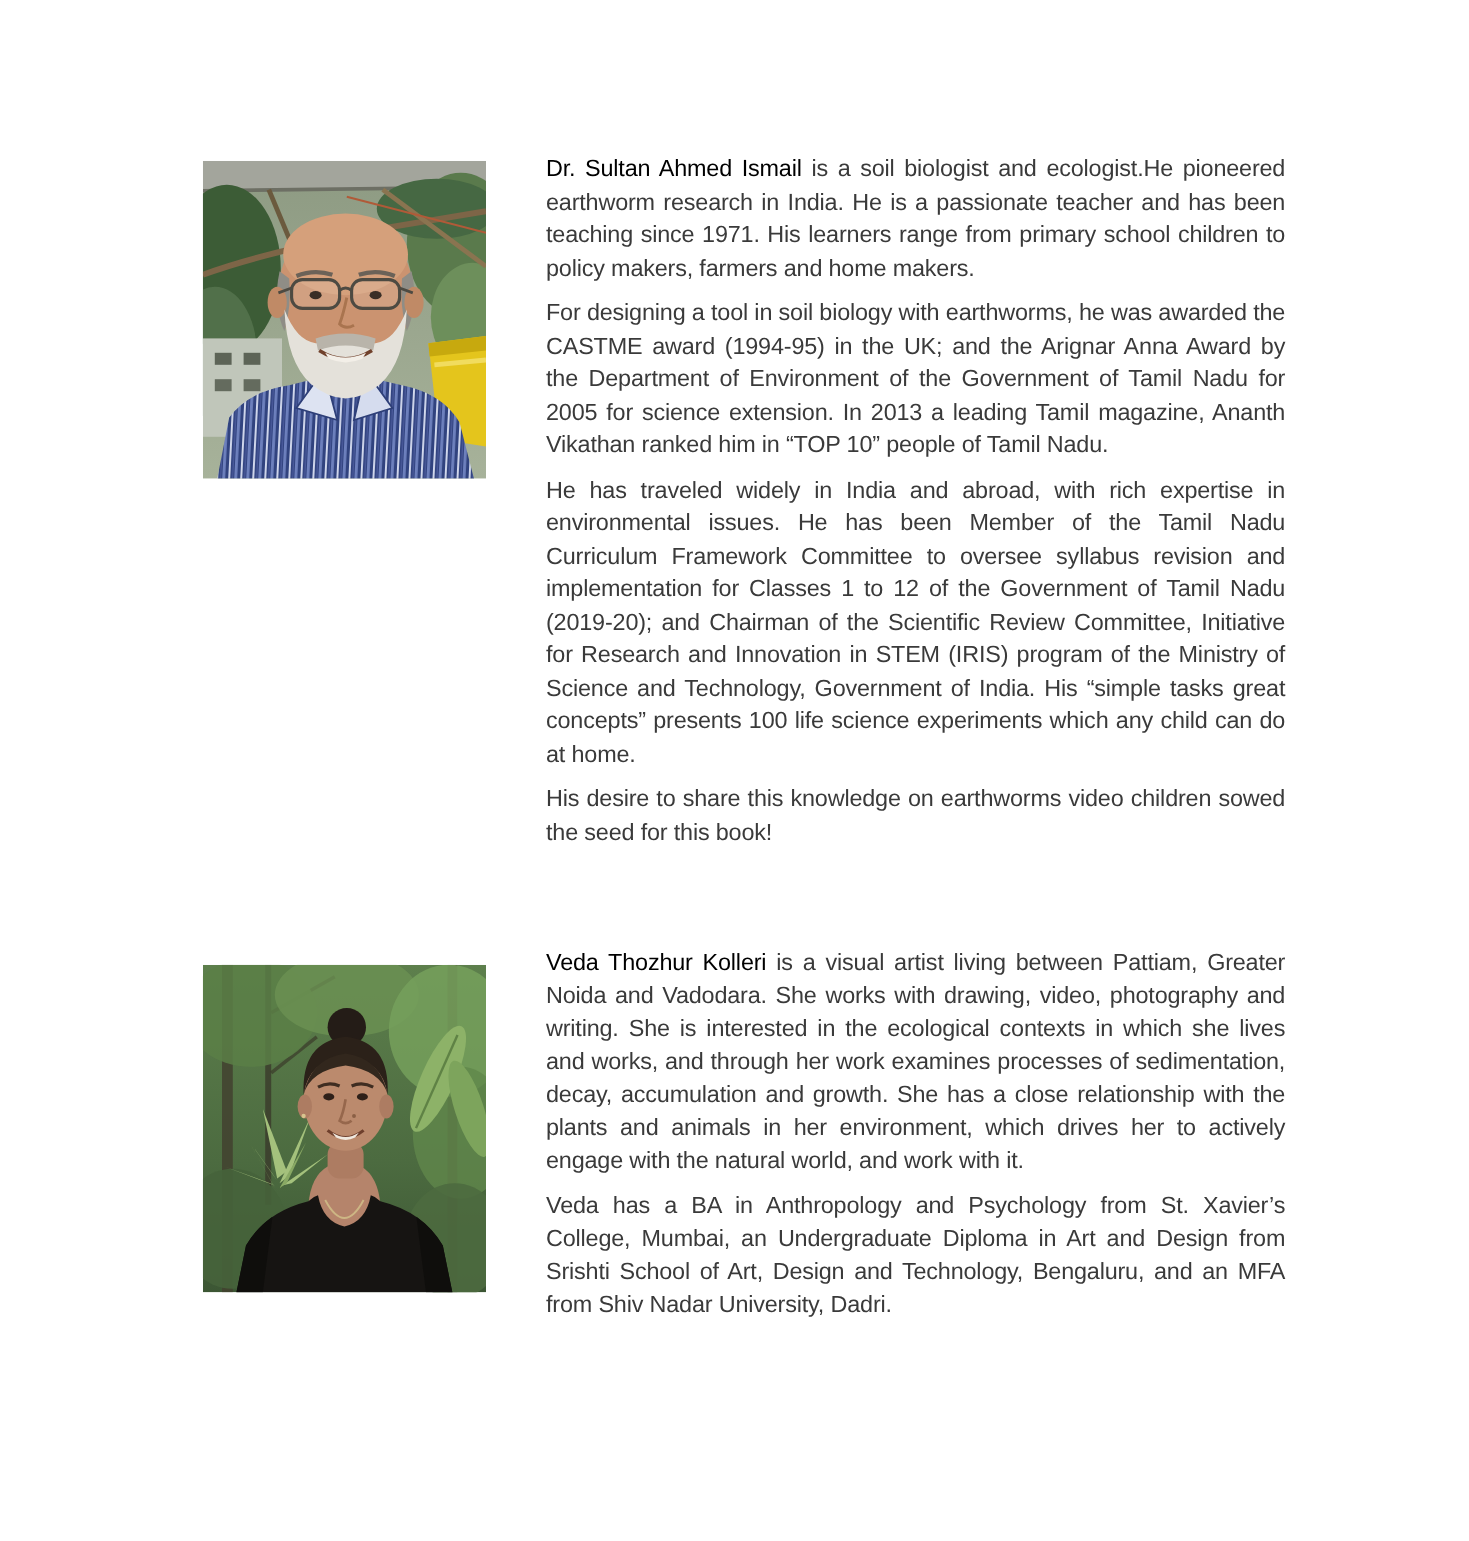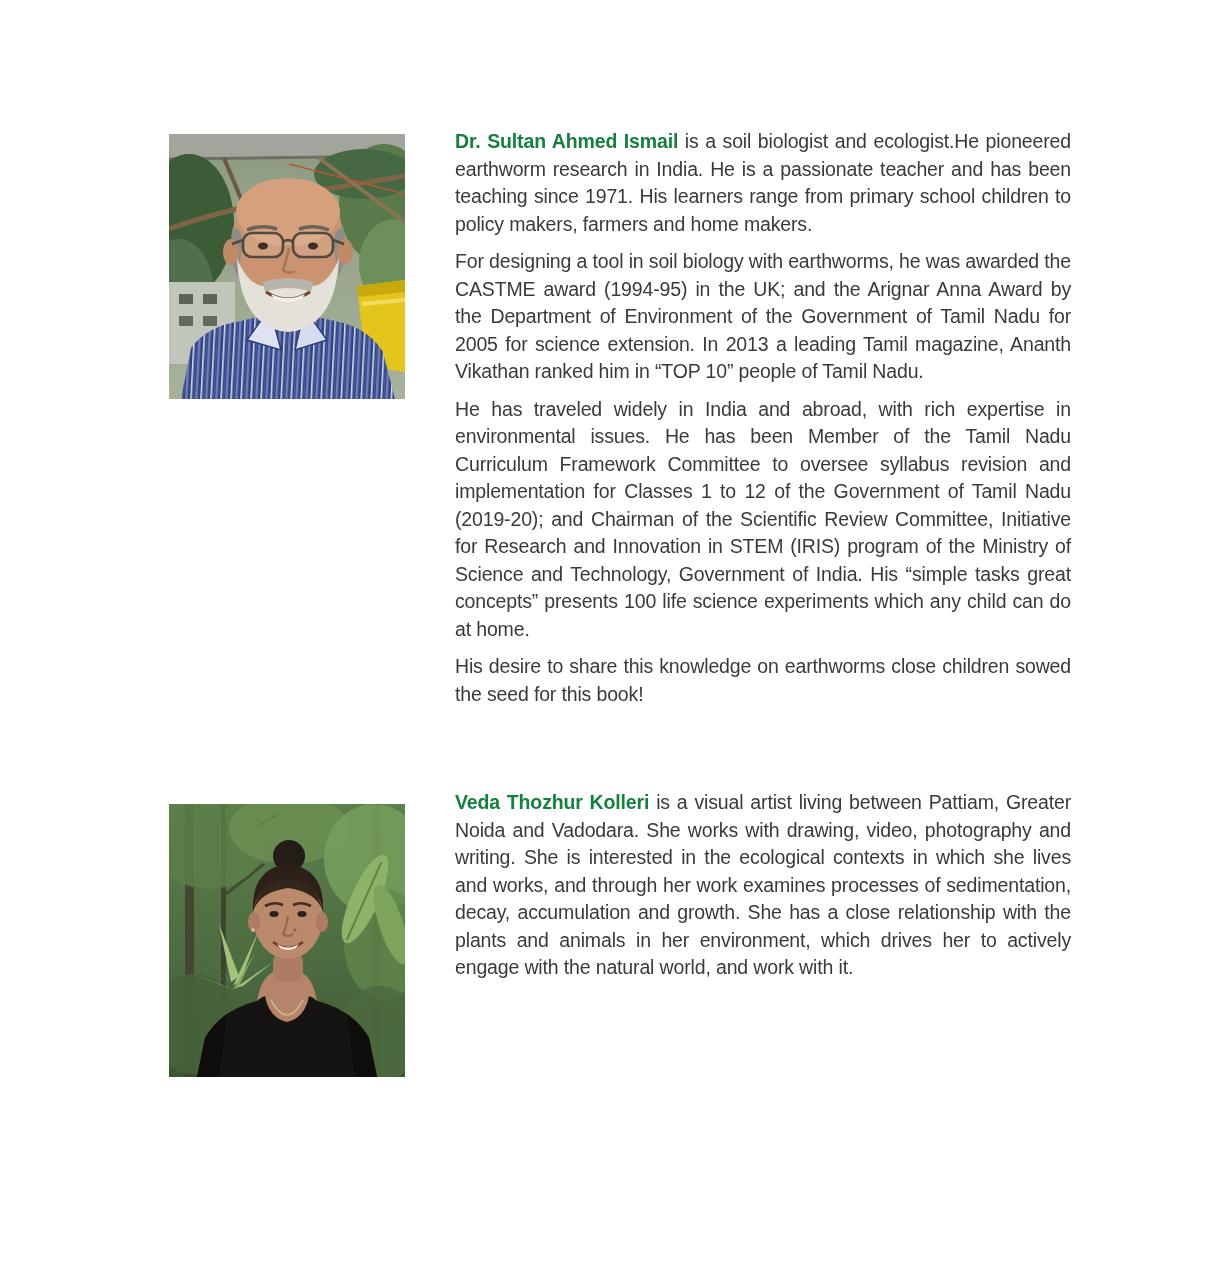--- a/index.html
+++ b/index.html
@@ -29,21 +29,21 @@
     width: 616px;
     font-size: 19.5px;
     letter-spacing: -0.15px;
     line-height: 27.5px;
     text-align: justify;
   }
   .bio-1 { top: 128px; }
   .bio-2 { top: 789px; }
   .bio p { margin: 0 0 10px 0; }
   .bio p:last-child { margin-bottom: 0; }
-  .author-name { font-weight: 700; color: #15803d; }
+  .author-name { font-weight: 400; color: #000000; }
 </style>
 </head>
 <body>
 
 <div class="page">
 
   <figure class="photo photo-1" aria-label="Outdoor portrait of an older man with glasses, bald head, white beard, wearing a blue striped shirt; green foliage, bamboo poles and a yellow bucket in the background">
     <svg width="236" height="265" viewBox="0 0 236 265" xmlns="http://www.w3.org/2000/svg">
       <defs>
         <pattern id="shirtStripes" width="10" height="10" patternUnits="userSpaceOnUse" patternTransform="rotate(3)">
@@ -115,21 +115,21 @@
 
       <path d="M97,158 Q119,172 141,158" stroke="#70412c" stroke-width="3" fill="none"></path>
       <path d="M102,160 Q119,168 136,160 L133,165 Q119,171 105,165 Z" fill="#f3efe8"></path>
     </svg>
   </figure>
 
   <div class="bio bio-1">
     <p><strong class="author-name">Dr. Sultan Ahmed Ismail</strong><span> is a soil biologist and ecologist.He pioneered earthworm research in India. He is a passionate teacher and has been teaching since 1971. His learners range from primary school children to policy makers, farmers and home makers.</span></p>
     <p>For designing a tool in soil biology with earthworms, he was awarded the CASTME award (1994-95) in the UK; and the Arignar Anna Award by the Department of Environment of the Government of Tamil Nadu for 2005 for science extension. In 2013 a leading Tamil magazine, Ananth Vikathan ranked him in “TOP 10” people of Tamil Nadu.</p>
     <p>He has traveled widely in India and abroad, with rich expertise in environmental issues. He has been Member of the Tamil Nadu Curriculum Framework Committee to oversee syllabus revision and implementation for Classes 1 to 12 of the Government of Tamil Nadu (2019-20); and Chairman of the Scientific Review Committee, Initiative for Research and Innovation in STEM (IRIS) program of the Ministry of Science and Technology, Government of India. His “simple tasks great concepts” presents 100 life science experiments which any child can do at home.</p>
-    <p>His desire to share this knowledge on earthworms close children sowed the seed for this book!</p>
+    <p>His desire to share this knowledge on earthworms video children sowed the seed for this book!</p>
   </div>
 
   <figure class="photo photo-2" aria-label="Outdoor portrait of a young woman with dark hair in a bun, wearing a black top, standing in lush green forest">
     <svg width="236" height="273" viewBox="0 0 236 273" xmlns="http://www.w3.org/2000/svg">
       <defs>
         <linearGradient id="forestBg" x1="0" y1="0" x2="0" y2="1">
           <stop offset="0" stop-color="#5d7f4c"></stop>
           <stop offset="0.6" stop-color="#4c6b40"></stop>
           <stop offset="1" stop-color="#3c5634"></stop>
         </linearGradient>
@@ -194,15 +194,16 @@
       <path d="M119,112 Q117,124 114,130 Q119,134 124,130" stroke="#96674c" stroke-width="2.2" fill="none"></path>
       <circle cx="126" cy="126" r="1.6" fill="#8a5f45"></circle>
 
       <path d="M104,138 Q119,150 134,138" stroke="#6e3f2c" stroke-width="2.6" fill="none"></path>
       <path d="M108,140 Q119,147 130,140 L127,144 Q119,148 111,144 Z" fill="#f0e8de"></path>
     </svg>
   </figure>
 
   <div class="bio bio-2">
     <p><strong class="author-name">Veda Thozhur Kolleri</strong><span> is a visual artist living between Pattiam, Greater Noida and Vadodara. She works with drawing, video, photography and writing. She is interested in the ecological contexts in which she lives and works, and through her work examines processes of sedimentation, decay, accumulation and growth. She has a close relationship with the plants and animals in her environment, which drives her to actively engage with the natural world, and work with it.</span></p>
+    <p>Veda has a BA in Anthropology and Psychology from St. Xavier’s College, Mumbai, an Undergraduate Diploma in Art and Design from Srishti School of Art, Design and Technology, Bengaluru, and an MFA from Shiv Nadar University, Dadri.</p>
   </div>
 
 </div>
 
 </body></html>

